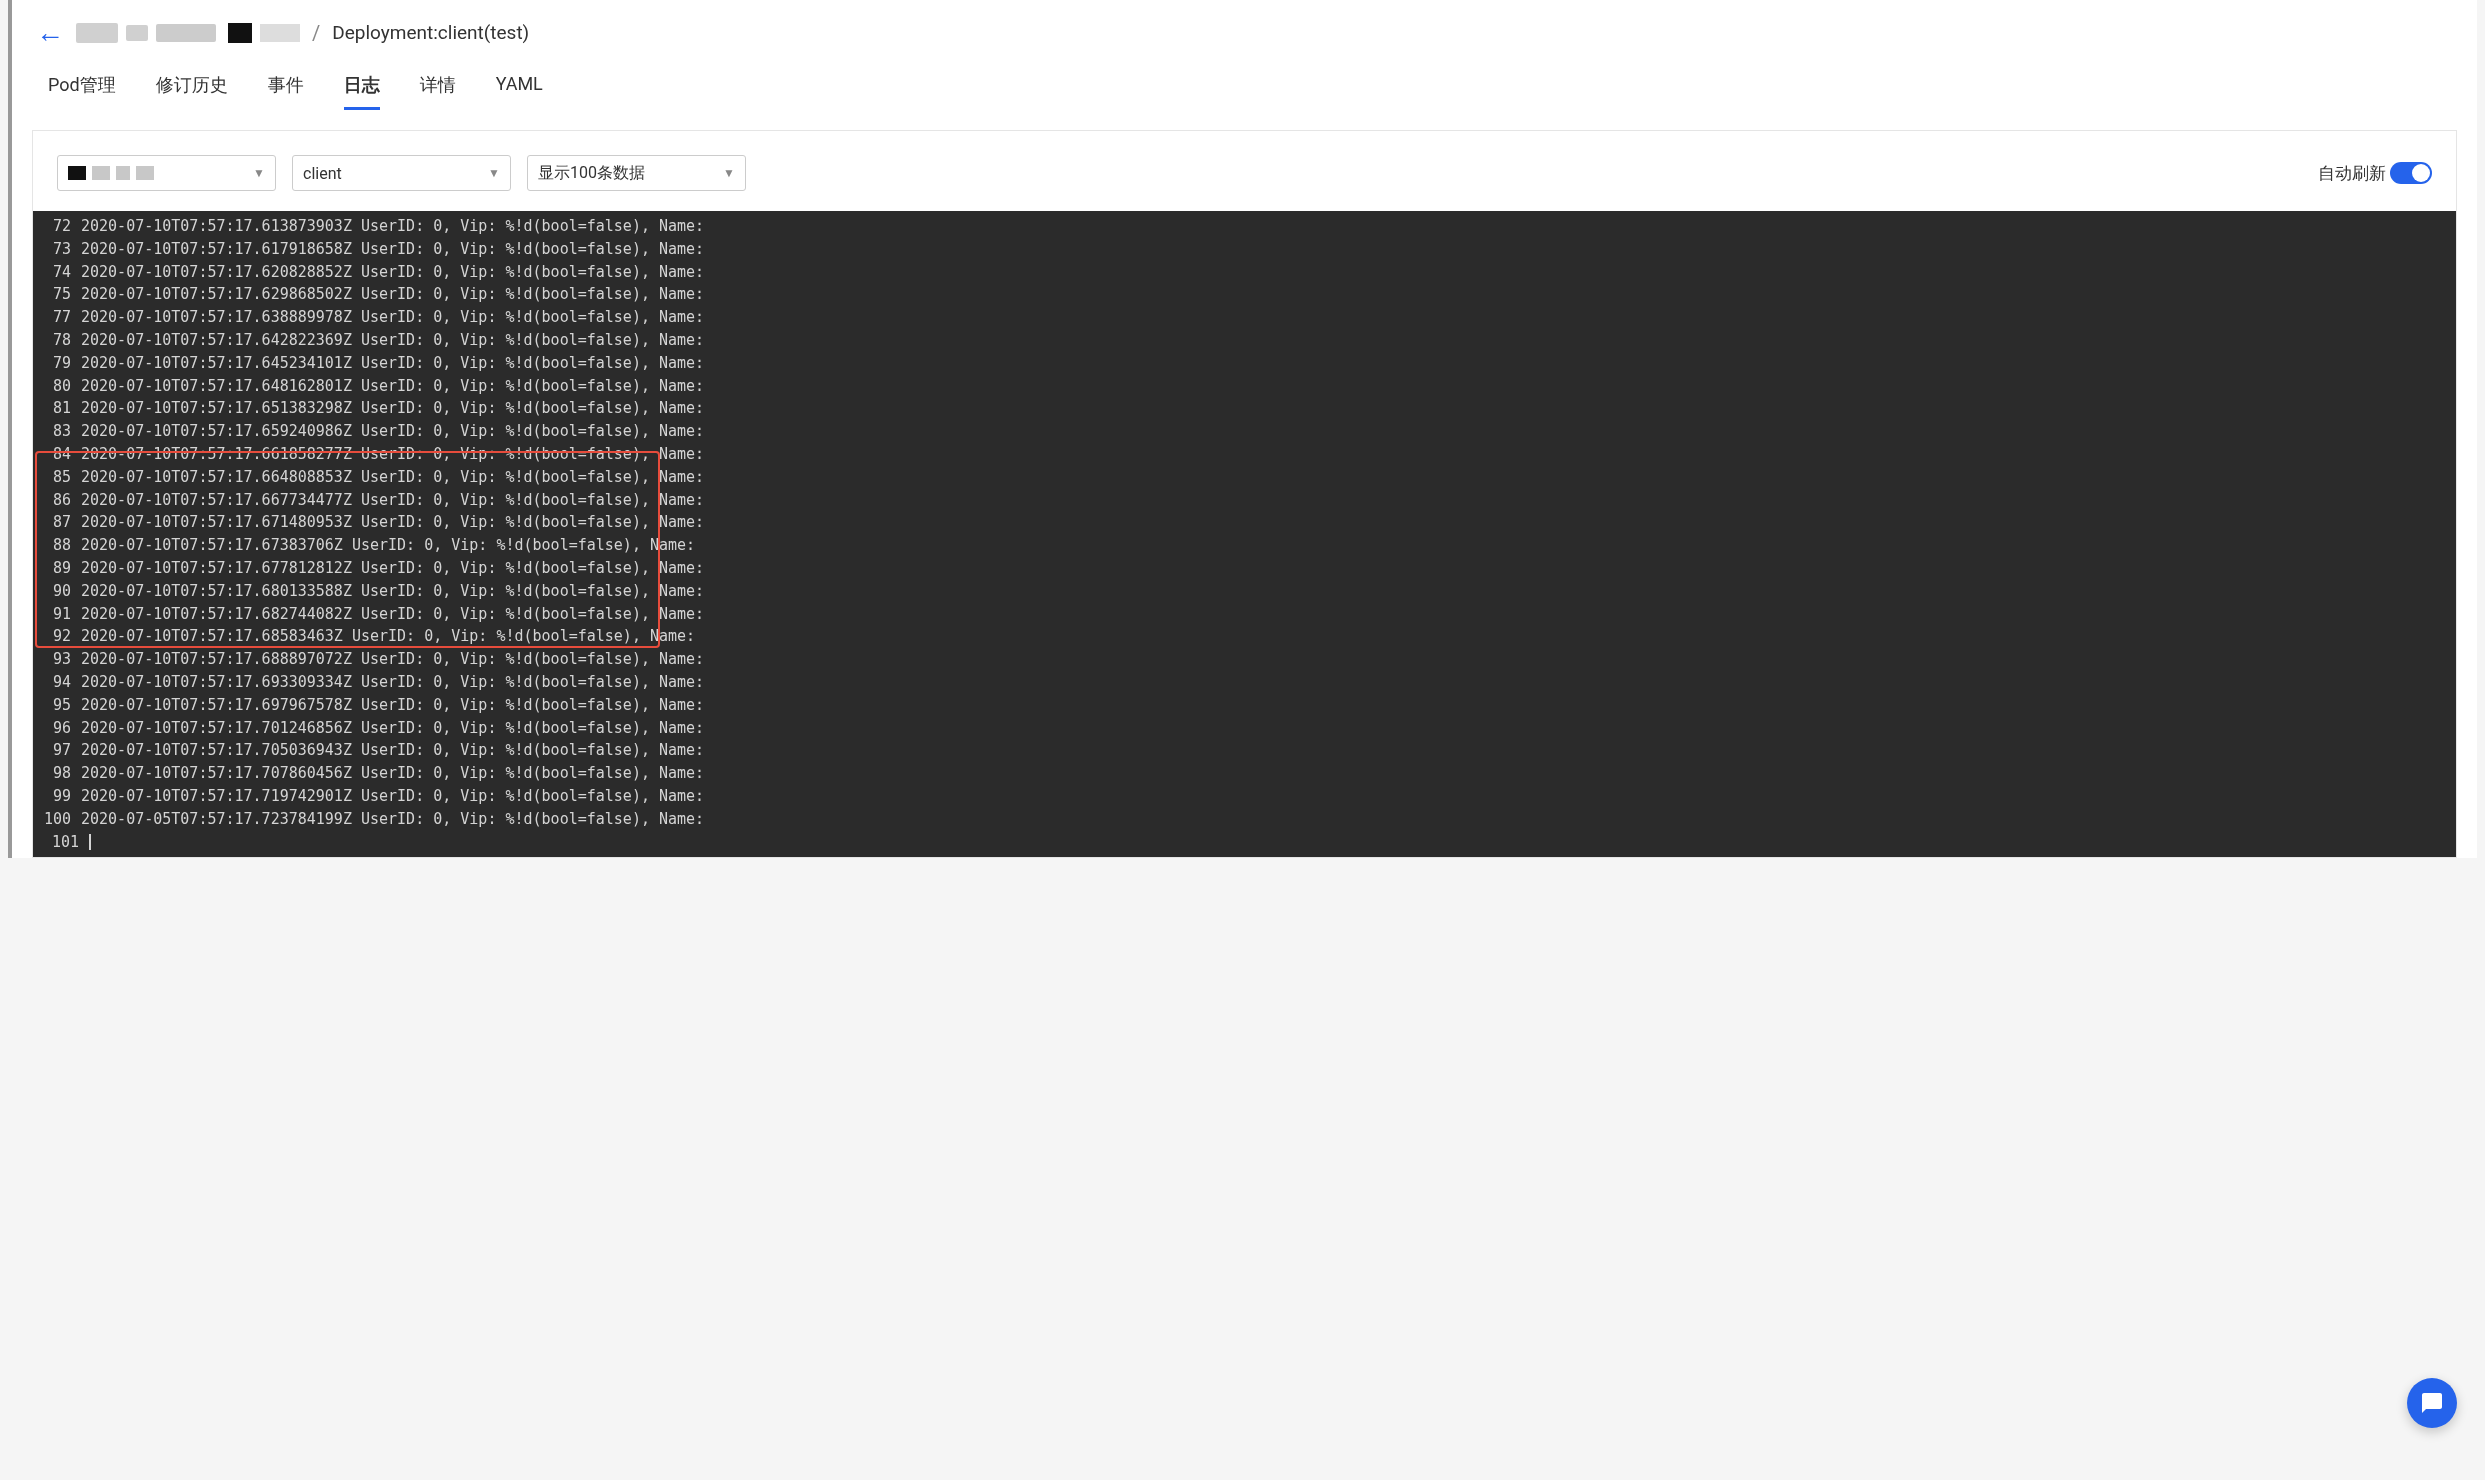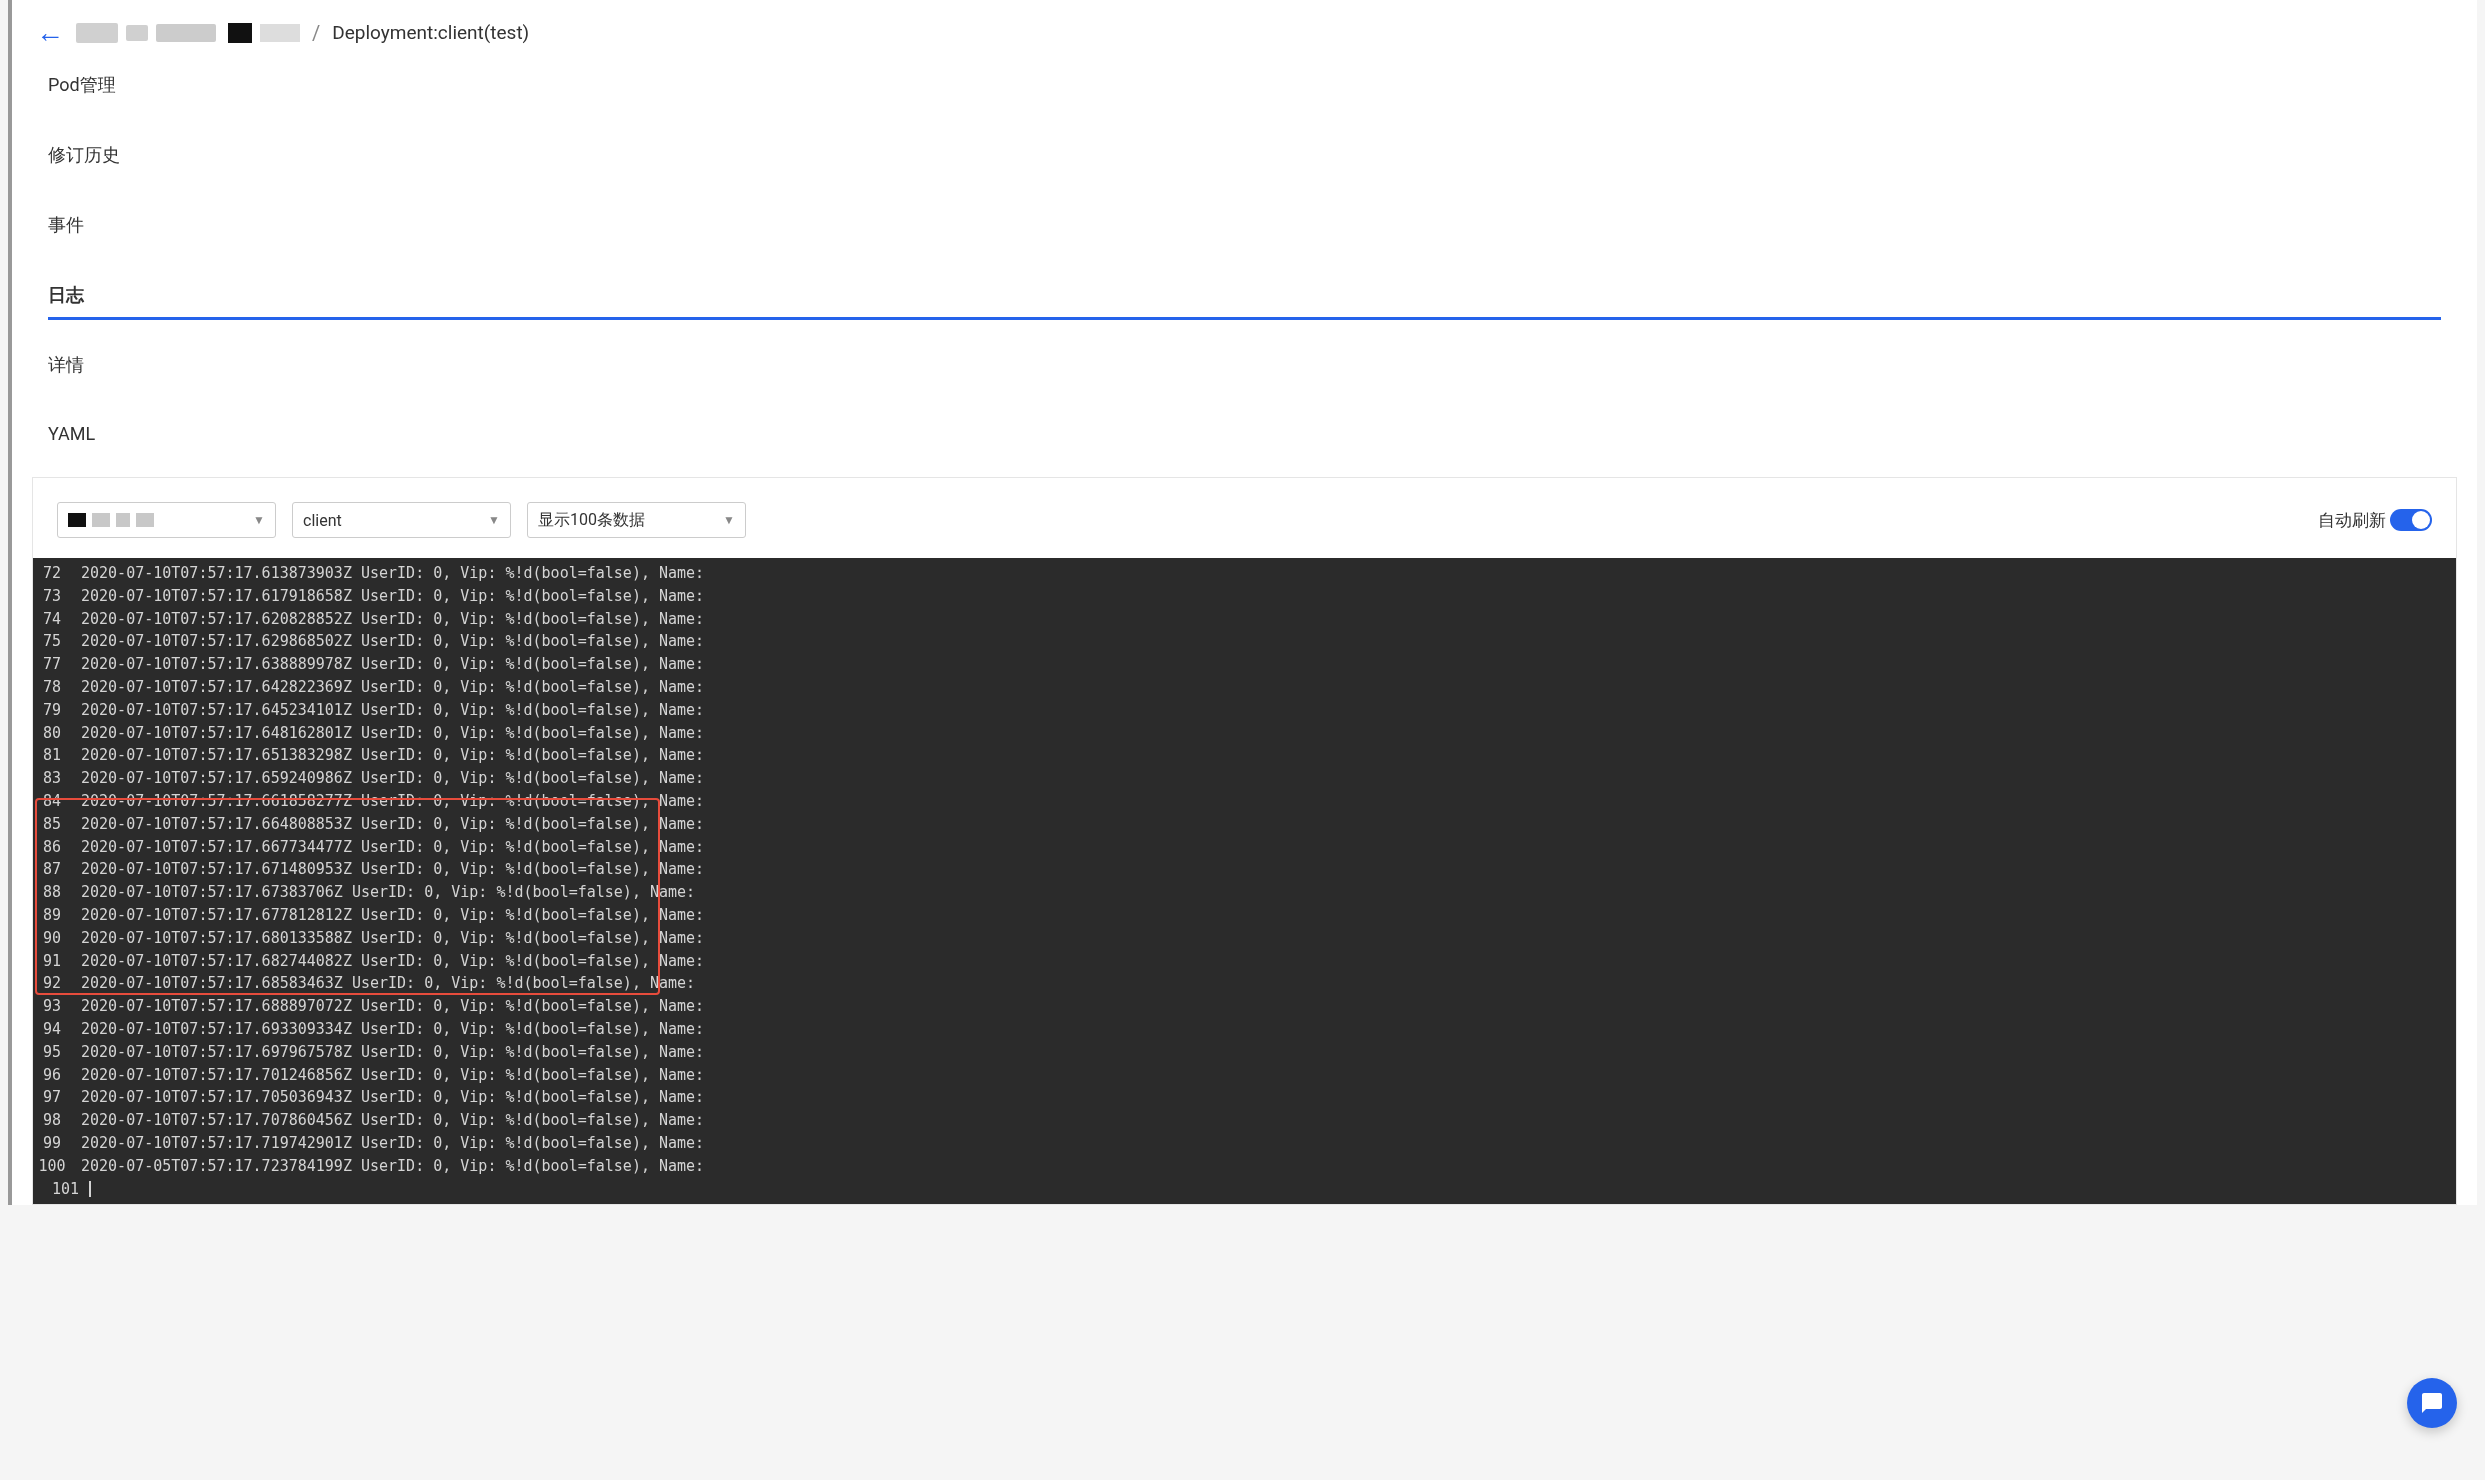--- a/index.html
+++ b/index.html
@@ -36,24 +36,23 @@
     }
     .gb1 { width: 42px; height: 20px; }
     .gb2 { width: 22px; height: 16px; }
     .gb3 { width: 60px; height: 18px; background: #ccc; }
     .black-block { width: 24px; height: 20px; background: #111; }
     .gray-light-block { width: 40px; height: 18px; background: #ddd; }
     .breadcrumb-sep { color: #888; font-size: 20px; }
     .breadcrumb-title { font-size: 19px; color: #333; }
     .tabs {
       display: flex;
-      gap: 28px;
+      gap: 40px;
       padding: 10px 36px 0 36px;
       border-bottom: 1px solid transparent;
-      flex-direction: column;
     }
     .tab {
       padding: 6px 0 12px 0;
       font-size: 18px;
       color: #333;
       cursor: pointer;
       position: relative;
     }
     .tab.active {
       font-weight: 600;
@@ -139,21 +138,21 @@
       overflow: hidden;
       min-height: 637px;
       position: relative;
     }
     .log-line {
       display: flex;
       white-space: pre;
     }
     .log-line .ln {
       width: 48px;
-      text-align: center;
+      text-align: right;
       padding-right: 10px;
       color: #d4d4d4;
       flex-shrink: 0;
     }
     .log-line .lt {
       flex: 1;
     }
     .highlight-box {
       position: absolute;
       border: 2px solid #e74c3c;

